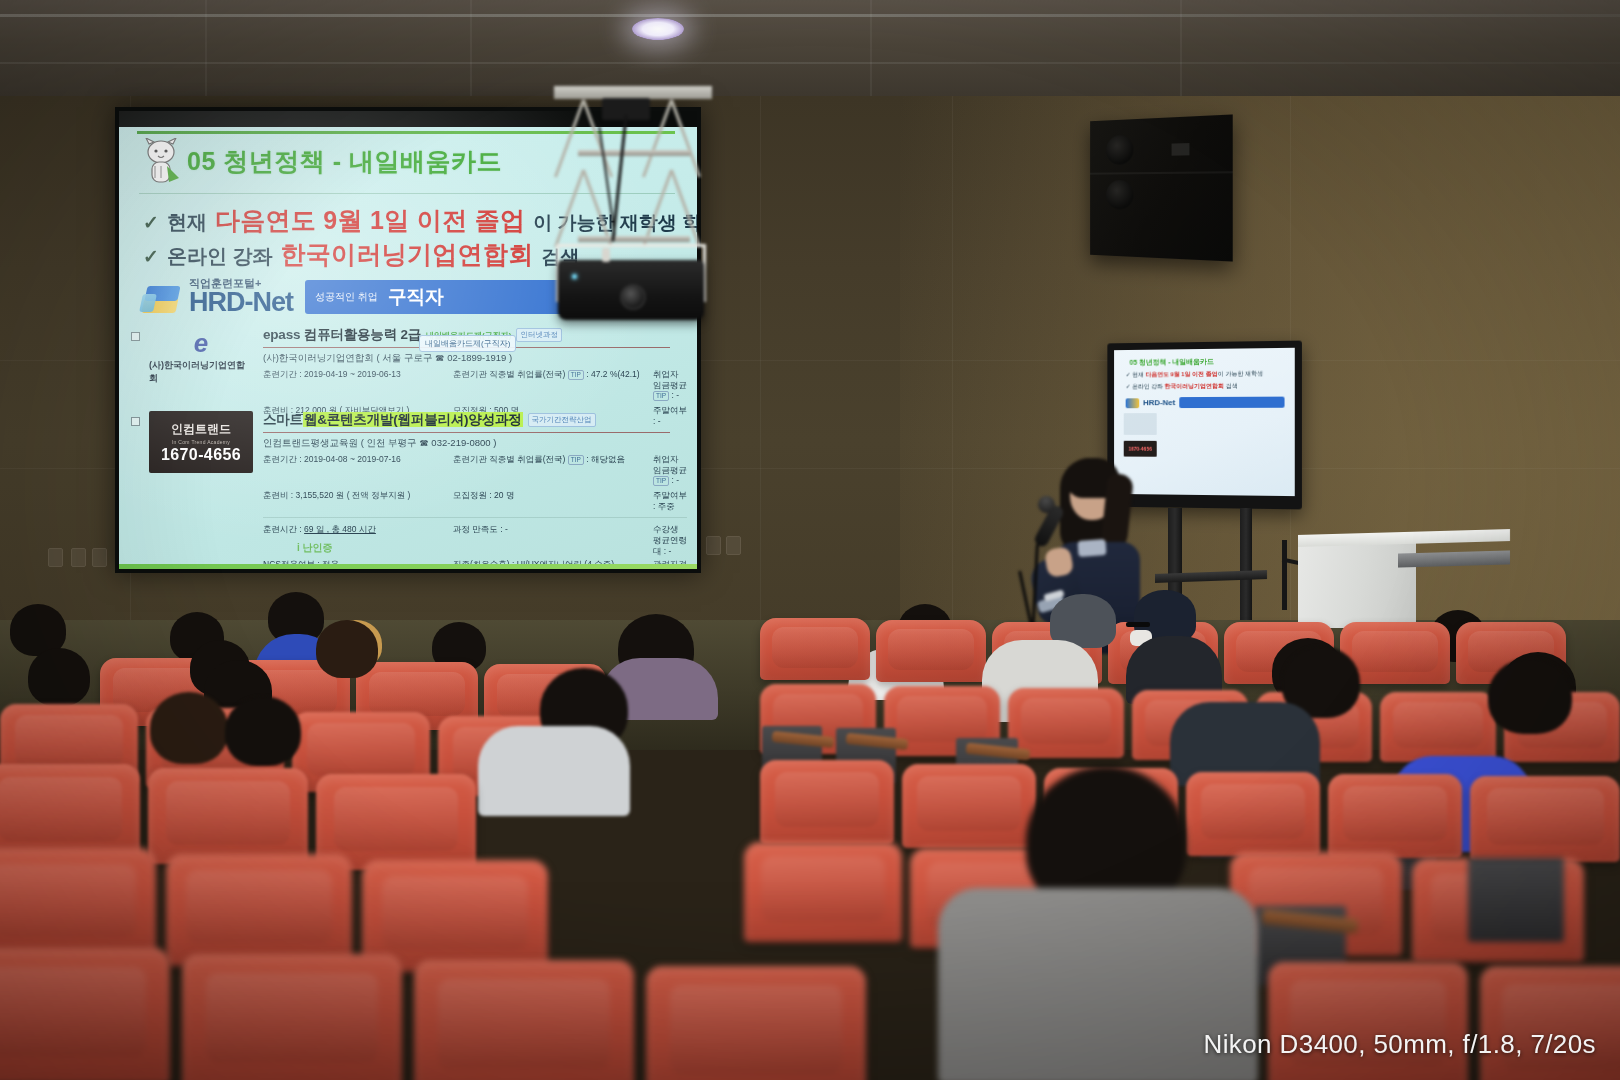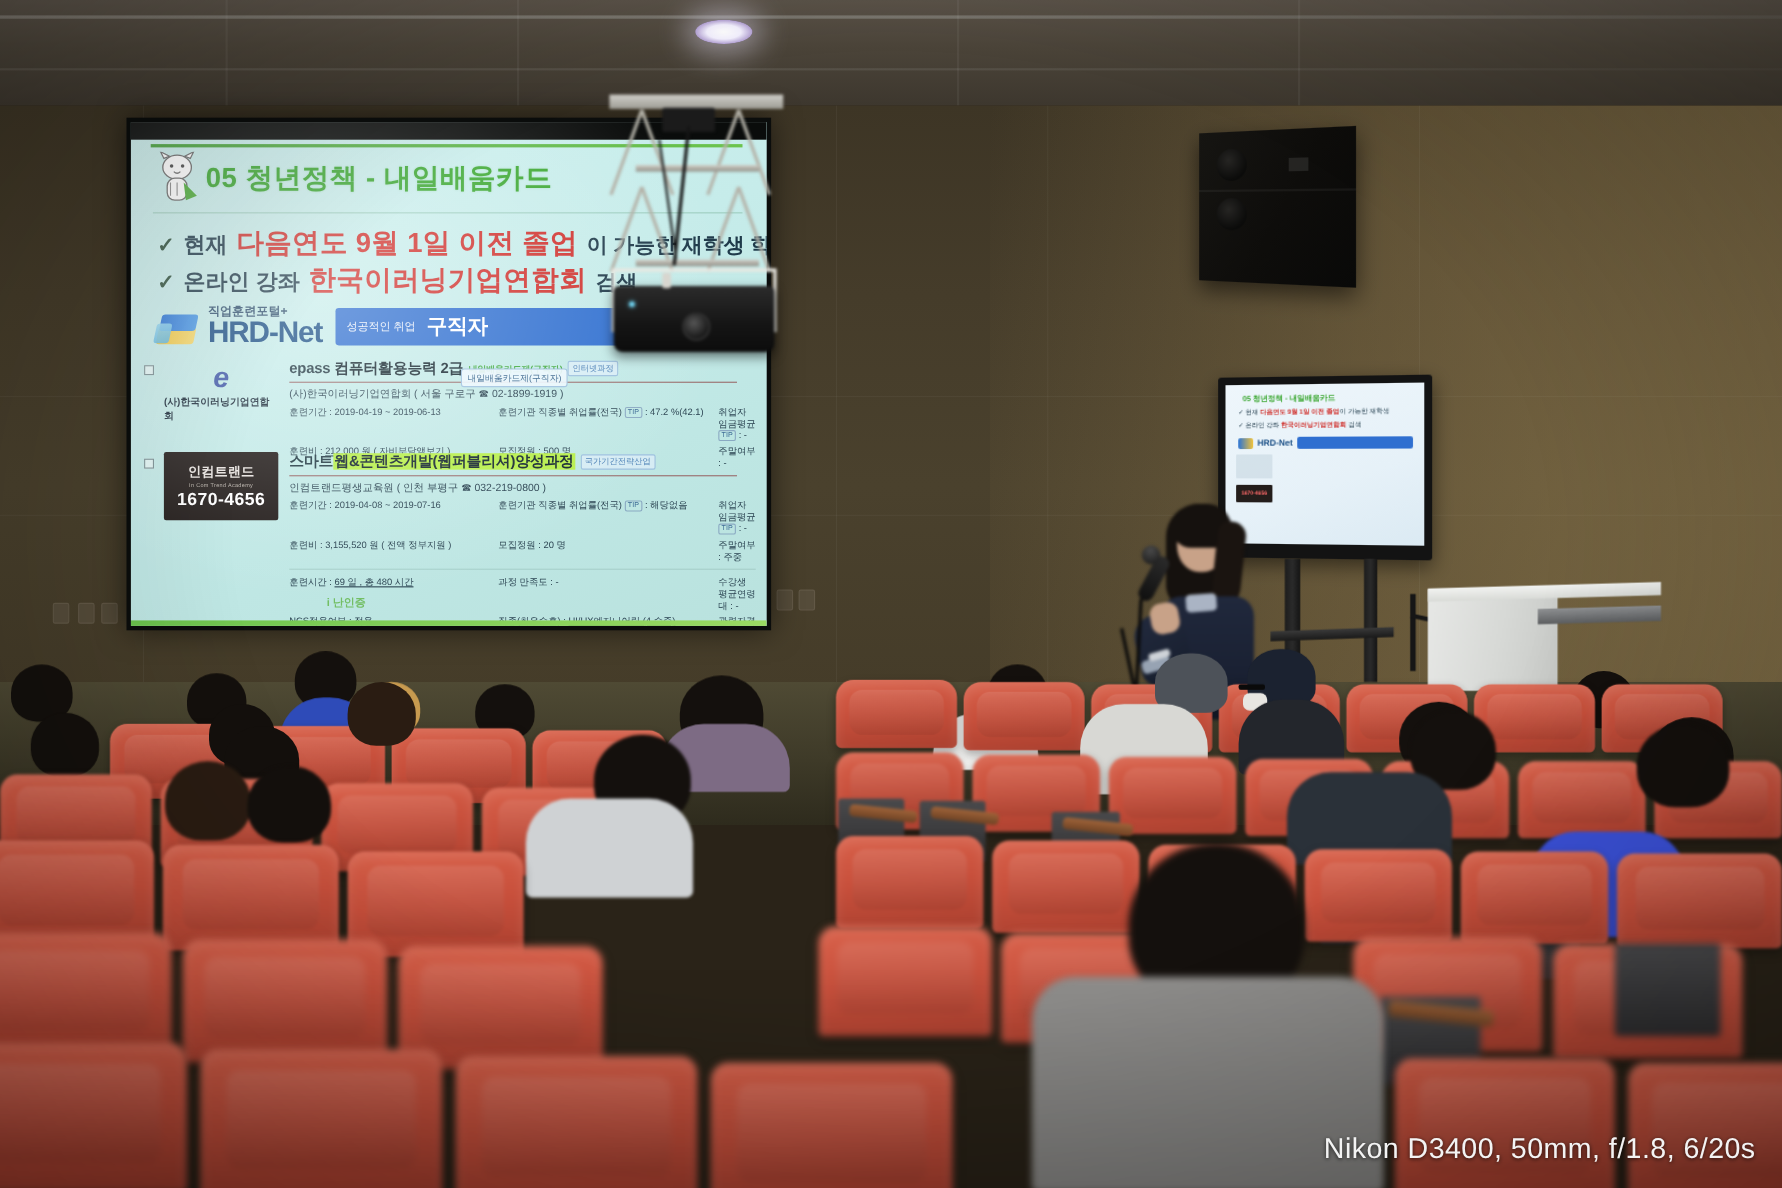--- a/index.html
+++ b/index.html
@@ -872,15 +872,15 @@
       <div class="seat" style="left:646px;  top:370px; width:220px; height:136px;"></div>
       <div class="seat" style="left:1268px; top:366px; width:200px; height:130px;"></div>
       <div class="seat" style="left:1480px; top:370px; width:200px; height:130px;"></div>
     </div>
 
   </div>
 
   <div class="foreground-shadow"></div>
   <div class="vignette"></div>
 
-  <div class="watermark">Nikon D3400, 50mm, f/1.8, 6/20s</div>
+  <div class="watermark">Nikon D3400, 50mm, f/1.8, 7/20s</div>
 
 </div>
 
 </body></html>

